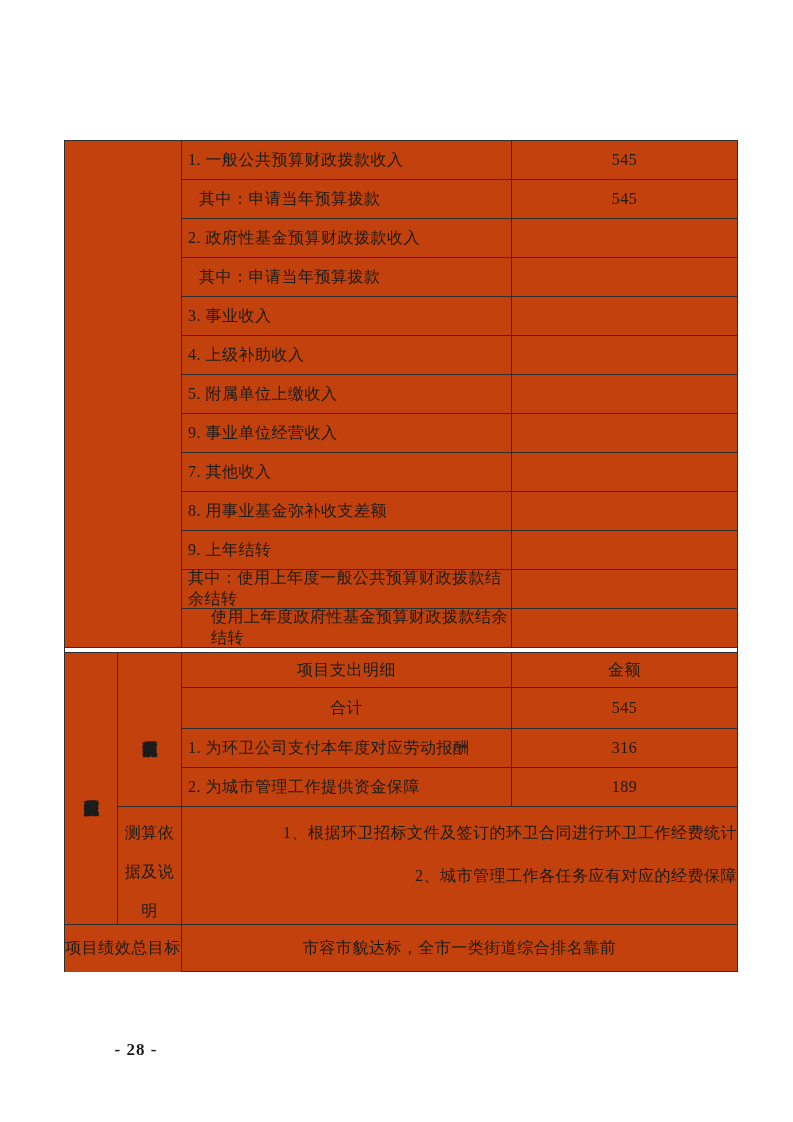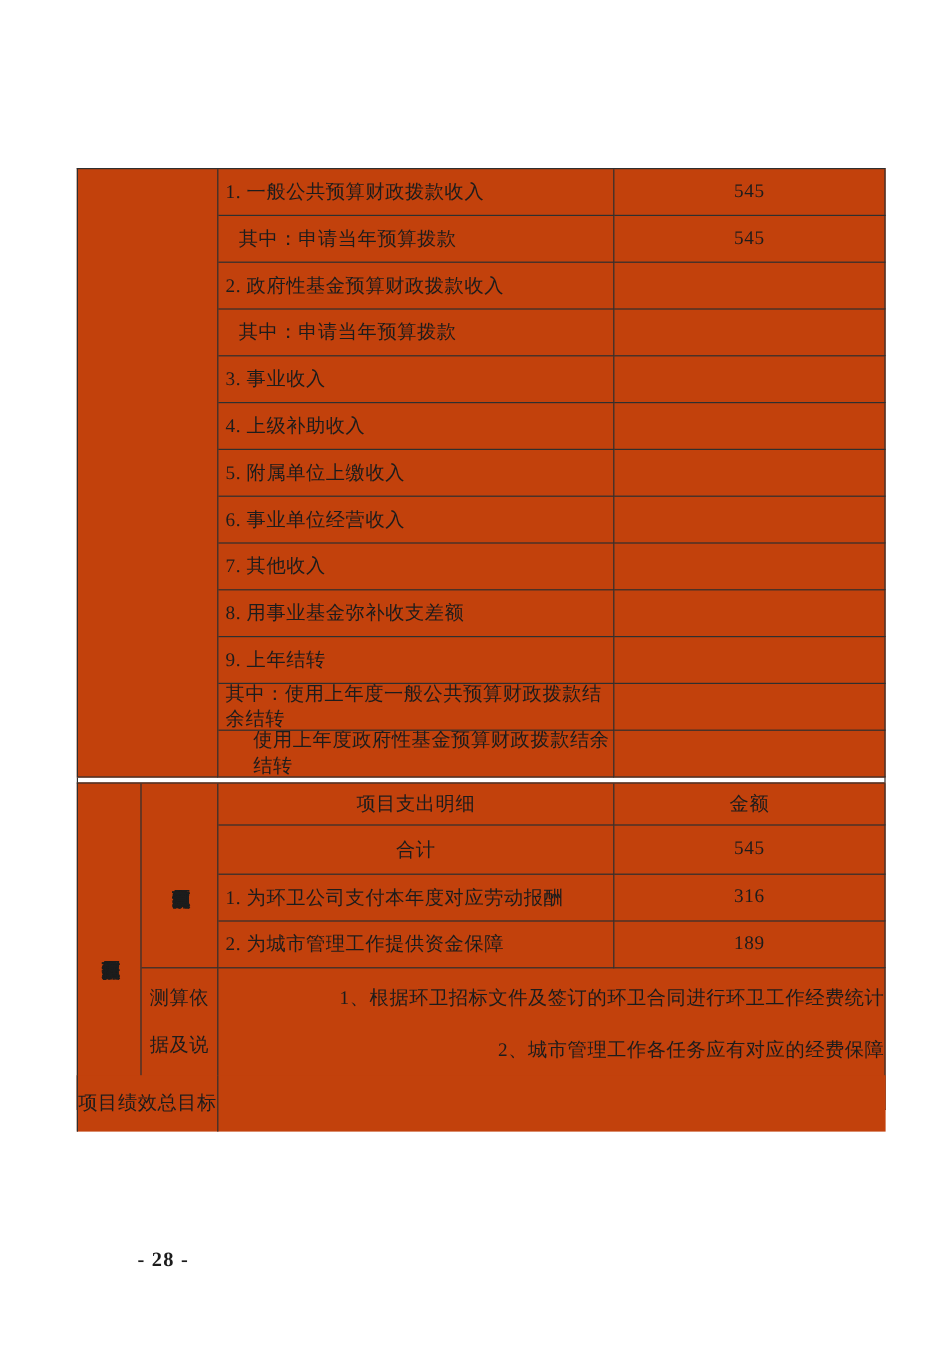--- a/index.html
+++ b/index.html
@@ -31,21 +31,21 @@
            font-family:"Liberation Sans","DejaVu Sans",sans-serif;
            font-weight:bold; font-size:15px; letter-spacing:0; justify-content:center; }
   #sec2-rowhead { grid-column:1; grid-row:1 / span 5; }
   #sec2-detailhead { grid-column:2; grid-row:1 / span 4; }
   #basis-head { grid-column:2; grid-row:5; align-items:flex-start; justify-content:center; padding-top:6px; }
   #basis-head .wrap3 { width:50px; text-align:center; line-height:39px; word-break:break-all; }
   #basis-body { grid-column:3 / span 2; grid-row:5; flex-direction:column; align-items:flex-end; justify-content:flex-start; padding:4px 0 0 8px; }
   #basis-body .basis-line { line-height:43px; white-space:nowrap; }
 
   
-  #sec3 { top:896px; grid-template-columns:117px 556px; grid-template-rows:47px; border-top:none; }
+  #sec3 { top:925px; grid-template-columns:117px 556px; grid-template-rows:47px; border-top:none; }
   #sec3 .open-bottom { border-bottom:none; }
 
   #page-number { position:absolute; left:98px; top:1040px; width:76px;
                  text-align:center; font-size:17px; letter-spacing:1px;font-weight:bold; }
 </style>
 </head>
 <body>
 
 <div id="sec1" class="sec">
   <div class="cell stub-cell"></div>
@@ -64,21 +64,21 @@
 
   <div class="cell label-cell">3. 事业收入</div>
   <div class="cell center-cell"></div>
 
   <div class="cell label-cell">4. 上级补助收入</div>
   <div class="cell center-cell"></div>
 
   <div class="cell label-cell">5. 附属单位上缴收入</div>
   <div class="cell center-cell"></div>
 
-  <div class="cell label-cell">6. 事业单位经营收入</div>
+  <div class="cell label-cell">9. 事业单位经营收入</div>
   <div class="cell center-cell"></div>
 
   <div class="cell label-cell">7. 其他收入</div>
   <div class="cell center-cell"></div>
 
   <div class="cell label-cell">8. 用事业基金弥补收支差额</div>
   <div class="cell center-cell"></div>
 
   <div class="cell label-cell">9. 上年结转</div>
   <div class="cell center-cell"></div>
@@ -112,15 +112,16 @@
     <div class="wrap3">测算依据及说明</div>
   </div>
   <div id="basis-body" class="cell">
     <div class="basis-line">1、根据环卫招标文件及签订的环卫合同进行环卫工作经费统计</div>
     <div class="basis-line">2、城市管理工作各任务应有对应的经费保障</div>
   </div>
 </div>
 
 <div id="sec3" class="sec">
   <div class="cell center-cell open-bottom">项目绩效总目标</div>
+  <div class="cell center-cell">市容市貌达标，全市一类街道综合排名靠前</div>
 </div>
 
 <div id="page-number">- 28 -</div>
 
 </body></html>

